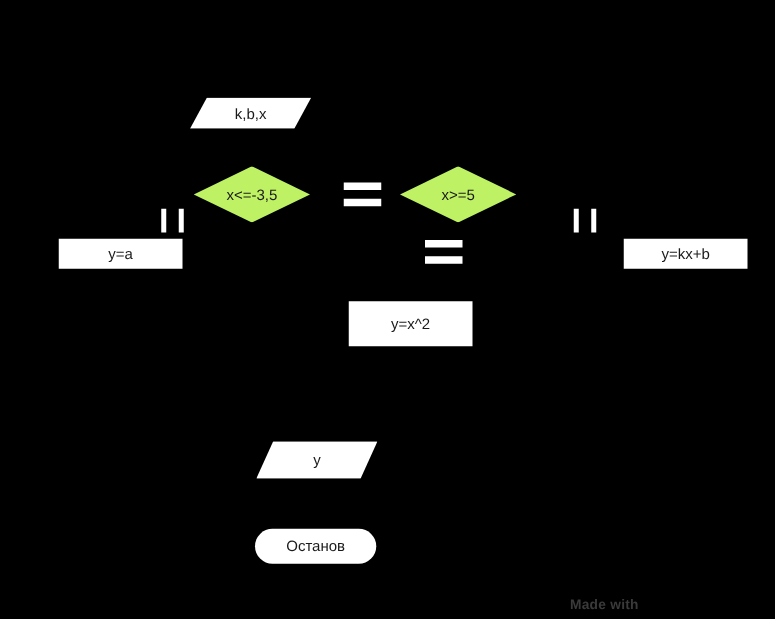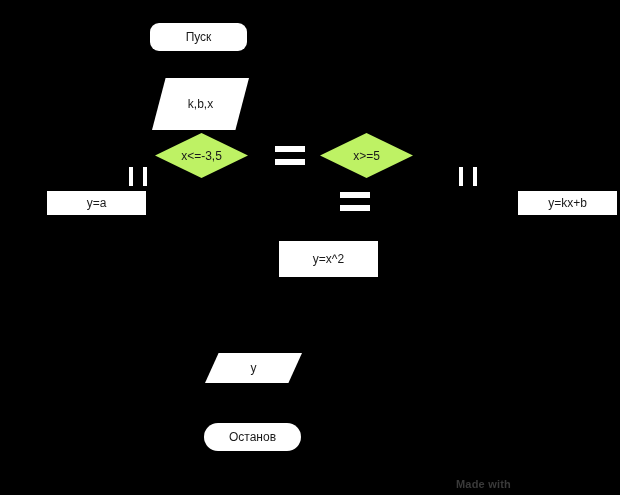--- a/index.html
+++ b/index.html
@@ -97,41 +97,38 @@
 
   <div class="connector" style="left:197px; top:51px;  width:2px; height:23px;"></div>
   <div class="connector" style="left:197px; top:114px; width:2px; height:19px;"></div>
   <div class="connector" style="left:155px; top:155px; width:32px; height:2px;"></div>
   <div class="connector" style="left:248px; top:155px; width:92px; height:2px;"></div>
   <div class="connector" style="left:433px; top:155px; width:32px; height:2px;"></div>
   <div class="connector" style="left:386px; top:178px; width:2px; height:31px;"></div>
   <div class="connector" style="left:327px; top:265px; width:2px; height:96px;"></div>
   <div class="connector" style="left:252px; top:383px; width:2px; height:40px;"></div>
 
-  <div class="terminator" style="left:150px; top:23px; width:97px; height:28px;">
-    <span class="node-label">Пуск</span>
-  </div>
 
-  <div class="io" style="left:152px; top:78px; width:97px; height:52px;">
+  <div class="io" style="left:152px; top:78px; width:97px; height:25px;">
     <span class="node-label">k,b,x</span>
   </div>
 
   <div class="decision" style="left:155px; top:133px; width:93px; height:45px;">
     <span class="node-label">x&lt;=-3,5</span>
   </div>
 
   <div class="decision" style="left:320px; top:133px; width:93px; height:45px;">
     <span class="node-label">x&gt;=5</span>
   </div>
 
   <div class="process" style="left:23px; top:191px; width:99px; height:24px;margin-left:24px;">
     <span class="node-label">y=a</span>
   </div>
 
-  <div class="process" style="left:499px; top:191px; width:99px; height:24px;margin-left:19px;">
+  <div class="process" style="left:499px; top:191px; width:99px; height:24px;">
     <span class="node-label">y=kx+b</span>
   </div>
 
   <div class="process" style="left:279px; top:241px; width:99px; height:36px;">
     <span class="node-label">y=x^2</span>
   </div>
 
   <div class="io" style="left:205px; top:353px; width:97px; height:30px;">
     <span class="node-label">y</span>
   </div>

